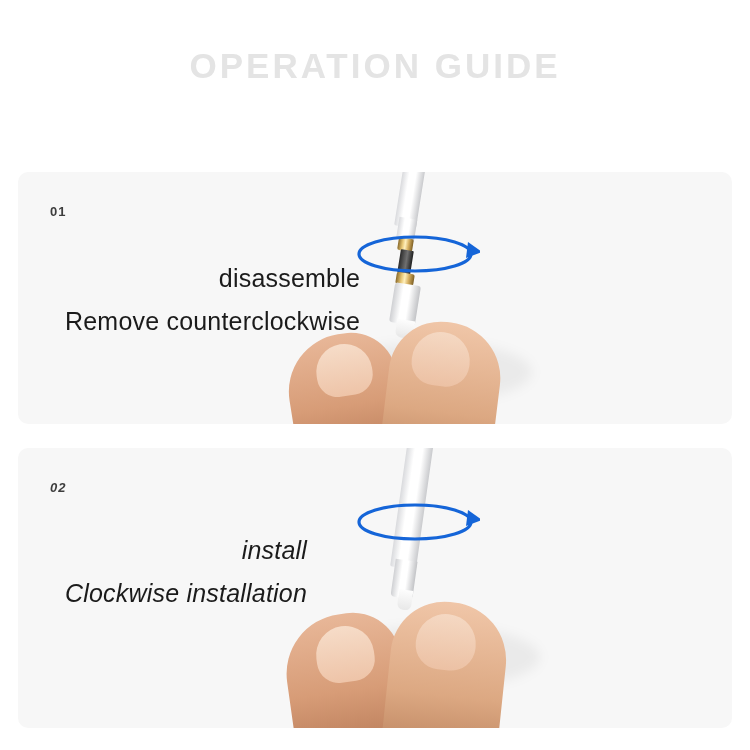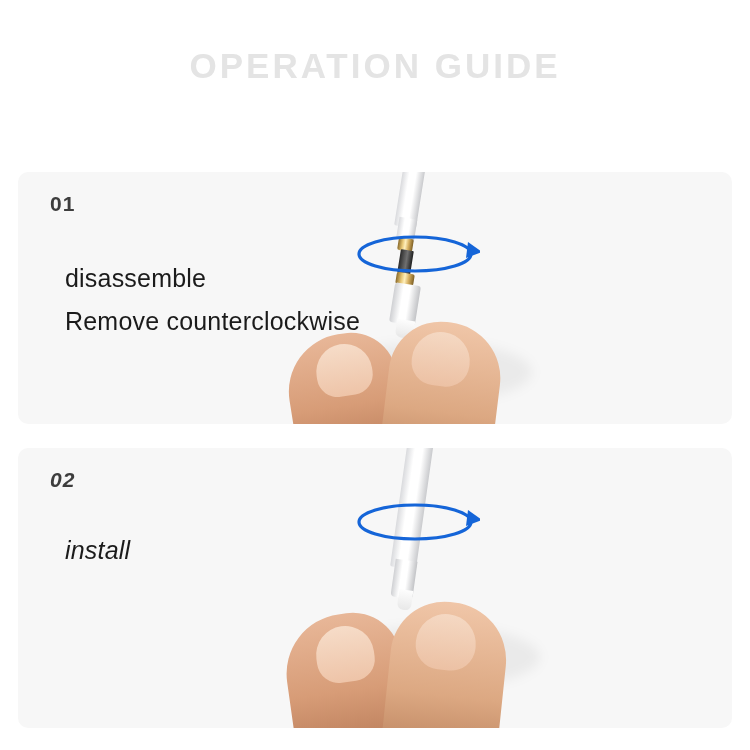--- a/index.html
+++ b/index.html
@@ -39,37 +39,38 @@
     background: #f7f7f7;
     border-radius: 10px;
     overflow: hidden;
   }
   .card-1 { top: 172px; height: 252px; }
   .card-2 { top: 448px; height: 280px; font-style: italic; }
 
   .step-num {
     position: absolute;
     left: 32px;
-    top: 20px;
-    font-size: 21px;
+    top: 32px;
+    font-size: 13px;
     font-weight: bold;
     color: #3d3d3d;
     letter-spacing: 1px;
   }
   .step-lines {
     position: absolute;
     left: 47px;
   }
   .card-1 .step-lines { top: 92px; }
   .card-2 .step-lines { top: 88px; }
   .line-main {
     font-size: 25px;
     color: #1b1b1b;
     margin-bottom: 14px;
     letter-spacing: 0.2px;
+    text-align: right;
   }
   .line-sub {
     font-size: 25px;
     color: #1b1b1b;
     letter-spacing: 0.2px;
     text-align: center;
   }
 
   
   .illus {
@@ -173,20 +174,21 @@
       <div class="nail" style="left:44px; top:172px; width:56px; height:52px; border-radius: 30px 30px 22px 22px; transform: rotate(-9deg);"></div>
       <div class="finger-b" style="left:114px; top:150px; width:112px; height:150px; border-radius: 52px 56px 0 0; transform: rotate(7deg);"></div>
       <div class="nail" style="left:140px; top:160px; width:58px; height:54px; border-radius: 30px 30px 24px 24px; transform: rotate(7deg); opacity:0.85;"></div>
     </div>
   </div>
 
   <div class="card card-2">
     <div class="step-num">02</div>
     <div class="step-lines">
       <div class="line-main">install</div>
+      <div class="line-sub">Clockwise installation</div>
     </div>
 
     <div class="illus illus-2">
 
       <div class="pen-top" style="left:118px; top:-10px; width:26px; height:130px; transform: rotate(8deg); transform-origin: 50% 100%;"></div>
       <div class="pen-lower" style="left:121px; top:112px; width:22px; height:38px; transform: rotate(8deg); border-radius:0 0 4px 4px;"></div>
       <div class="pen-nib" style="left:126px; top:142px; width:14px; height:20px; transform: rotate(8deg); border-radius: 0 0 6px 6px;"></div>
 
       <svg class="rot" style="left:78px; top:46px;" width="130" height="56" viewBox="0 0 130 56">
         <ellipse cx="65" cy="28" rx="56" ry="17" fill="none" stroke="#1565d8" stroke-width="3.2"></ellipse>

